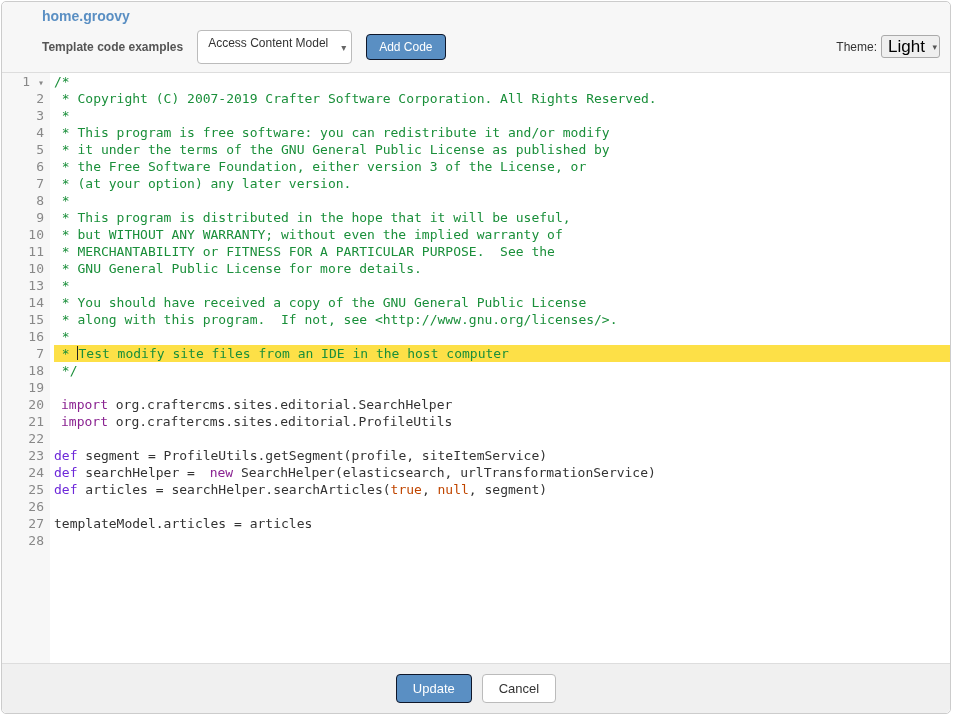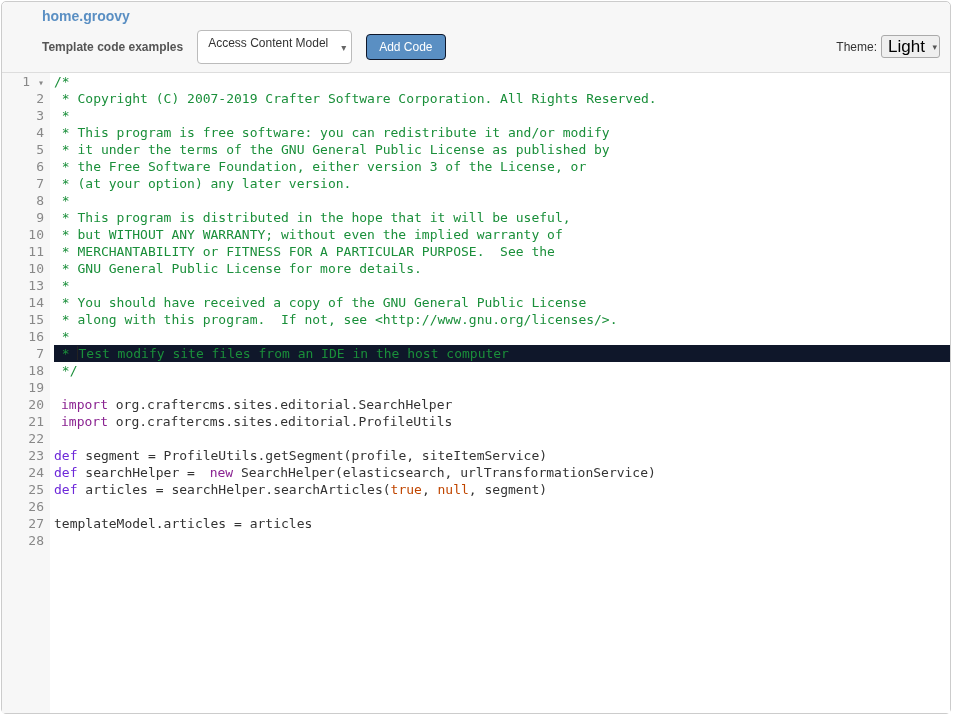--- a/index.html
+++ b/index.html
@@ -136,21 +136,21 @@
 .gutter div { height: 17px; }
 .fold-marker { font-size: 10px; color: #888; padding-left: 2px; }
 .code {
   flex: 1;
   padding-left: 4px;
   position: relative;
   white-space: pre;
   color: #333;
 }
 .code-line { height: 17px; white-space: pre; }
-.active-line { background: #0f172a; }
+.active-line { background: #fde047; }
 .c-comment { color: #1a8f3a; }
 .c-keyword { color: #8a2391; margin-left: 7px; }
 .c-def { color: #6d28d9; text-align: right; }
 .c-bool { color: #c04600; }
 .footer {
   border-top: 1px solid #ddd;
   background: #f0f0f0;
   padding: 10px;
   display: flex;
   justify-content: center;
@@ -223,14 +223,18 @@
         <div>23</div>
         <div>24</div>
         <div>25</div>
         <div>26</div>
         <div>27</div>
         <div>28</div>
       </div>
     <div class="code" id="code"><div class="code-line"><span class="c-comment">/*</span></div><div class="code-line"><span class="c-comment"> * Copyright (C) 2007-2019 Crafter Software Corporation. All Rights Reserved.</span></div><div class="code-line"><span class="c-comment"> *</span></div><div class="code-line"><span class="c-comment"> * This program is free software: you can redistribute it and/or modify</span></div><div class="code-line"><span class="c-comment"> * it under the terms of the GNU General Public License as published by</span></div><div class="code-line"><span class="c-comment"> * the Free Software Foundation, either version 3 of the License, or</span></div><div class="code-line"><span class="c-comment"> * (at your option) any later version.</span></div><div class="code-line"><span class="c-comment"> *</span></div><div class="code-line"><span class="c-comment"> * This program is distributed in the hope that it will be useful,</span></div><div class="code-line"><span class="c-comment"> * but WITHOUT ANY WARRANTY; without even the implied warranty of</span></div><div class="code-line"><span class="c-comment"> * MERCHANTABILITY or FITNESS FOR A PARTICULAR PURPOSE.  See the</span></div><div class="code-line"><span class="c-comment"> * GNU General Public License for more details.</span></div><div class="code-line"><span class="c-comment"> *</span></div><div class="code-line"><span class="c-comment"> * You should have received a copy of the GNU General Public License</span></div><div class="code-line"><span class="c-comment"> * along with this program.  If not, see &lt;http://www.gnu.org/licenses/&gt;.</span></div><div class="code-line"><span class="c-comment"> *</span></div><div class="code-line active-line"><span class="c-comment"> * </span><span class="cursor"></span><span class="c-comment">Test modify site files from an IDE in the host computer</span></div><div class="code-line"><span class="c-comment"> */</span></div><div class="code-line"><span></span></div><div class="code-line"><span class="c-keyword">import</span><span> org.craftercms.sites.editorial.SearchHelper</span></div><div class="code-line"><span class="c-keyword">import</span><span> org.craftercms.sites.editorial.ProfileUtils</span></div><div class="code-line"><span></span></div><div class="code-line"><span class="c-def">def</span><span> segment = ProfileUtils.getSegment(profile, siteItemService)</span></div><div class="code-line"><span class="c-def">def</span><span> searchHelper = </span><span class="c-keyword">new</span><span> SearchHelper(elasticsearch, urlTransformationService)</span></div><div class="code-line"><span class="c-def">def</span><span> articles = searchHelper.searchArticles(</span><span class="c-bool">true</span><span>, </span><span class="c-bool">null</span><span>, segment)</span></div><div class="code-line"><span></span></div><div class="code-line"><span>templateModel.articles = articles</span></div><div class="code-line"><span></span></div></div>
   </div>
 
+  <div class="footer">
+    <button class="btn">Update</button>
+    <button class="btn secondary">Cancel</button>
+  </div>
 
 </div>
 
 </body></html>

